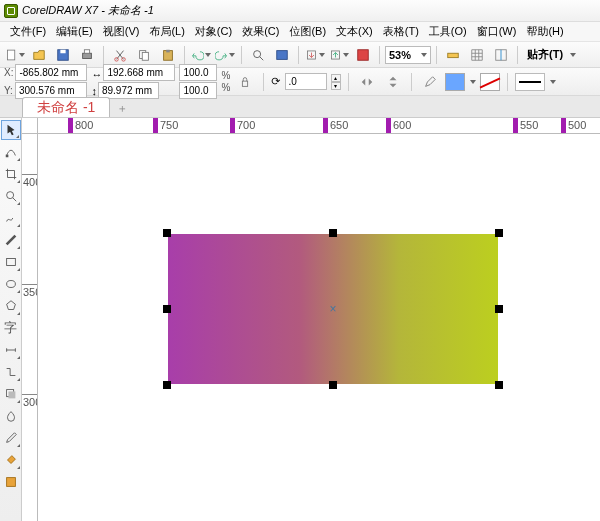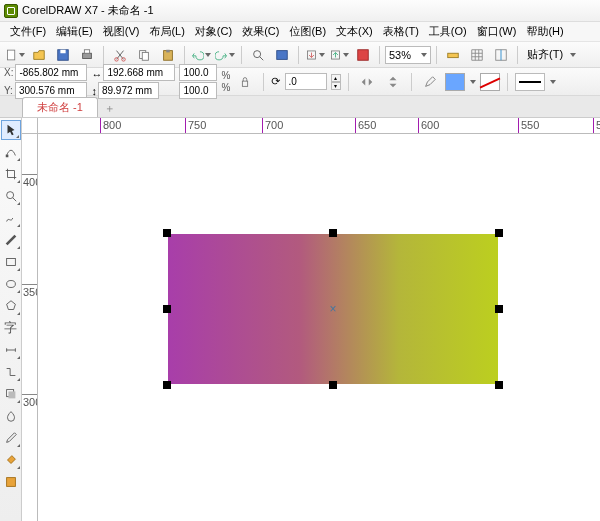--- a/index.html
+++ b/index.html
@@ -1,50 +1,50 @@
 <!DOCTYPE html>
 <html><head>
 <meta charset="utf-8">
 <style>
 * { margin: 0; padding: 0; box-sizing: border-box; font-family: "Microsoft YaHei", "SimSun", Tahoma, sans-serif; font-size: 11px; }
 body { background: #fff; width: 600px; height: 521px; overflow: hidden; user-select: none; }
-.titlebar { height: 22px; background: linear-gradient(#fdfdfd,#f0f0f0); display: flex; align-items: center; padding: 0 4px; border-bottom: 1px solid #ddd; }
+.titlebar { height: 22px; background: linear-gradient(#fdfdfd,#f0f0f0); display: flex; align-items: center; padding: 0 4px; border-bottom: 1px solid #ddd; font-style: italic; }
 .titlebar .logo { width: 14px; height: 14px; background: #5c8a00; display: inline-flex; margin-right: 4px; border: 1px solid #3a5a00; border-radius: 2px; position: relative; }
 .titlebar .logo::after { content:""; position:absolute; inset:2px; border:1px solid #fff; border-radius:1px;}
 .menubar { height: 20px; display: flex; align-items: center; gap: 2px; padding: 0 6px; background: #f7f7f7; border-bottom: 1px solid #e5e5e5; }
 .menubar span { padding: 2px 4px; cursor: default; }
-.toolbar { height: 26px; display: flex; align-items: center; gap: 2px; padding: 0 4px; background: linear-gradient(#fcfcfc,#efefef); border-bottom: 1px solid #d9d9d9; }
+.toolbar { height: 26px; display: flex; align-items: center; gap: 2px; padding: 0 4px; background: linear-gradient(#fcfcfc,#efefef); border-bottom: 1px solid #d9d9d9; font-weight: bold; }
 .tbtn { width: 22px; height: 22px; display: inline-flex; align-items: center; justify-content: center; border: 1px solid transparent; color:#555; }
 .sep { width: 1px; height: 18px; background: #ccc; margin: 0 3px; }
 .drop { display:inline-block; width:0;height:0;border-left:3px solid transparent;border-right:3px solid transparent;border-top:4px solid #666; margin-left:1px; vertical-align:middle;}
 .zoomfld { width: 46px; height: 18px; border: 1px solid #bbb; padding: 0 3px; display:inline-flex; align-items:center; background:#fff; }
 
 .propbar { height: 28px; display: flex; align-items: center; gap: 4px; padding: 0 4px; background: linear-gradient(#fbfbfb,#eee); border-bottom: 1px solid #d9d9d9; }
 .plabel { color:#555; font-size:10px; }
 .pval { height: 17px; border: 1px solid #bbb; padding: 0 3px; background:#fff; display:inline-flex; align-items:center; font-size:10px; }
 .vstack { display:flex; flex-direction:column; gap:1px; }
 .spin { width:10px; display:flex; flex-direction:column; }
 .spin div{ height:8px; border:1px solid #bbb; background:#f4f4f4; font-size:6px; line-height:6px; text-align:center;}
 .swatch { width:20px;height:18px;border:1px solid #aaa; background:#6aa6ff; display:inline-block;}
 .nofill-sw { width:20px;height:18px;border:1px solid #aaa;background:#fff;position:relative;}
 .nofill-sw::after{content:"";position:absolute;left:-2px;right:-2px;top:50%;border-top:2px solid #d00;transform:rotate(-25deg);}
 .stroke-sample{width:30px;height:18px;border:1px solid #bbb;background:#fff;display:flex;align-items:center;justify-content:center;}
 .stroke-sample div{width:22px;height:2px;background:#000;}
 
 .doctab-row { height: 22px; background: #e9e9e9; border-bottom: 1px solid #ccc; display:flex; align-items:flex-end; padding-left:22px;}
-.doctab { height: 20px; padding: 0 14px; background:#fff; border:1px solid #bbb; border-bottom:none; border-top-left-radius:3px; border-top-right-radius:3px; display:flex; align-items:center; font-size:11px; color:#d04040;}
+.doctab { height: 20px; padding: 0 14px; background:#fff; border:1px solid #bbb; border-bottom:none; border-top-left-radius:3px; border-top-right-radius:3px; display:flex; align-items:center; font-size:14px; color:#d04040;}
 .newtab { width:20px;height:18px; margin-left:2px; display:flex;align-items:center;justify-content:center;color:#888;}
 
 .workarea { position:absolute; top:118px; left:0; right:0; bottom:0; display:flex;}
 .toolbox { width: 22px; background: linear-gradient(#fafafa,#eee); border-right:1px solid #ccc; display:flex; flex-direction:column; align-items:center; gap:2px; padding-top:2px;}
 .tool { width:20px; height:20px; display:flex; align-items:center; justify-content:center; color:#555; position:relative;}
 .tool.active{ background:#e0ecff; border:1px solid #6ea3dd;}
 .tool .fly{ position:absolute; right:1px; bottom:1px; width:0;height:0;border-left:3px solid transparent; border-bottom:3px solid #666;}
 .ruler-h { height:16px; background:#fff; border-bottom:1px solid #bbb; position:relative; overflow:hidden; font-size:8px; color:#555;}
-.ruler-h .tick{position:absolute;top:0;height:16px;border-left:1px solid #a21caf;margin-left:32px;}
+.ruler-h .tick{position:absolute;top:0;height:16px;border-left:5px solid #a21caf;}
 .ruler-h .tick span{position:absolute; top:1px; left:2px;}
 .ruler-v { width:16px; background:#fff; border-right:1px solid #bbb; position:relative; overflow:hidden; font-size:8px; color:#555;}
 .ruler-v .tick{position:absolute;left:0;width:16px;border-top:1px solid #888;}
 .ruler-v .tick span{position:absolute; left:1px; top:1px;}
 .canvas-wrap{ flex:1; display:flex; flex-direction:column;}
 .canvas-inner{ flex:1; display:flex;}
 .canv{ flex:1; background:#fff; position:relative; overflow:hidden;}
 .sel-rect{ position:absolute; left:130px; top:100px; width:330px; height:150px; background: linear-gradient(90deg, #a83eaa 0%, #b25a7e 40%, #b4b63a 70%, #bccf1f 100%);}
 .handle{ position:absolute; width:8px; height:8px; background:#000;}
 .h-tl{left:-5px;top:-5px;} .h-tm{left:50%;top:-5px;margin-left:-4px;} .h-tr{right:-5px;top:-5px;}
@@ -383,21 +383,21 @@
           </div>
         <div class="tick" style="left:192px">
             <span>700</span>
           </div>
         <div class="tick" style="left:285px">
             <span>650</span>
           </div>
         <div class="tick" style="left:348px">
             <span>600</span>
           </div>
-        <div class="tick" style="left:448px">
+        <div class="tick" style="left:475px">
             <span>550</span>
           </div>
         <div class="tick" style="left:523px">
             <span>500</span>
           </div>
       </div>
     </div>
     <div class="canvas-inner">
       <div class="ruler-v">
         <div class="tick" style="top:40px">

